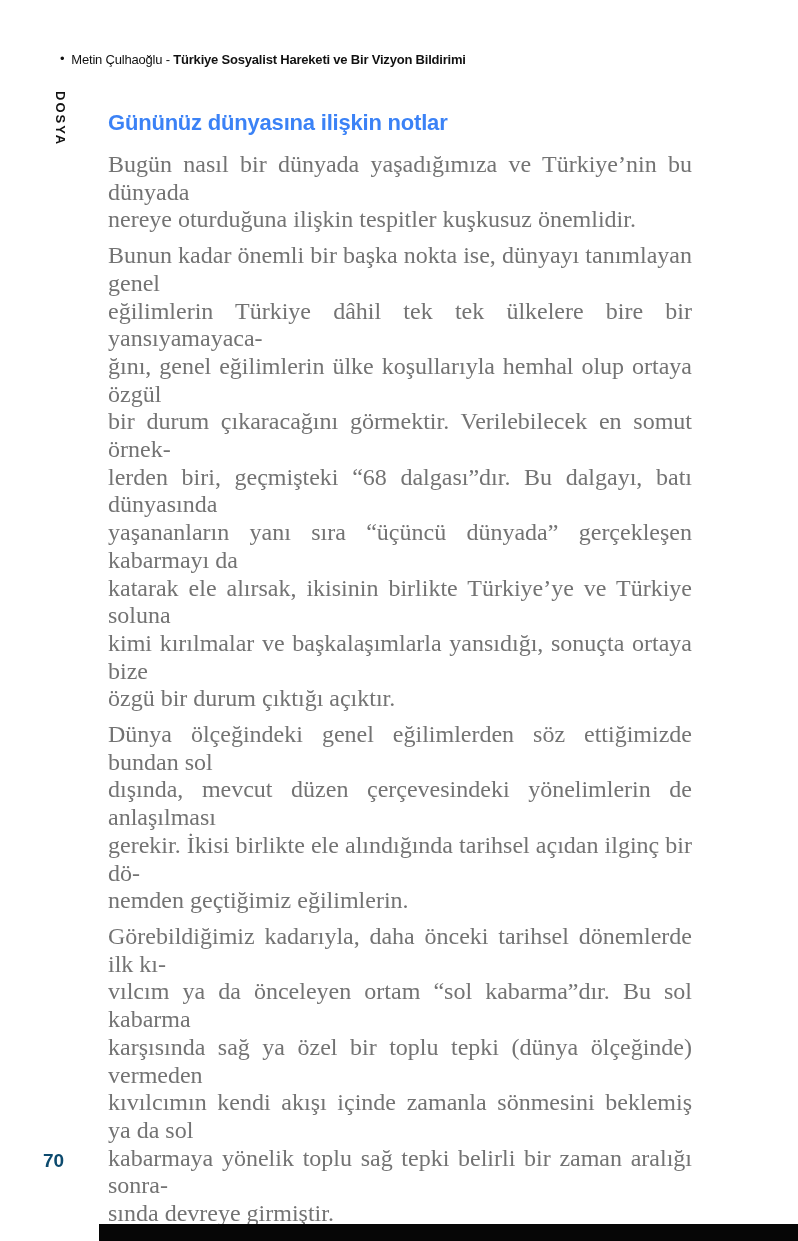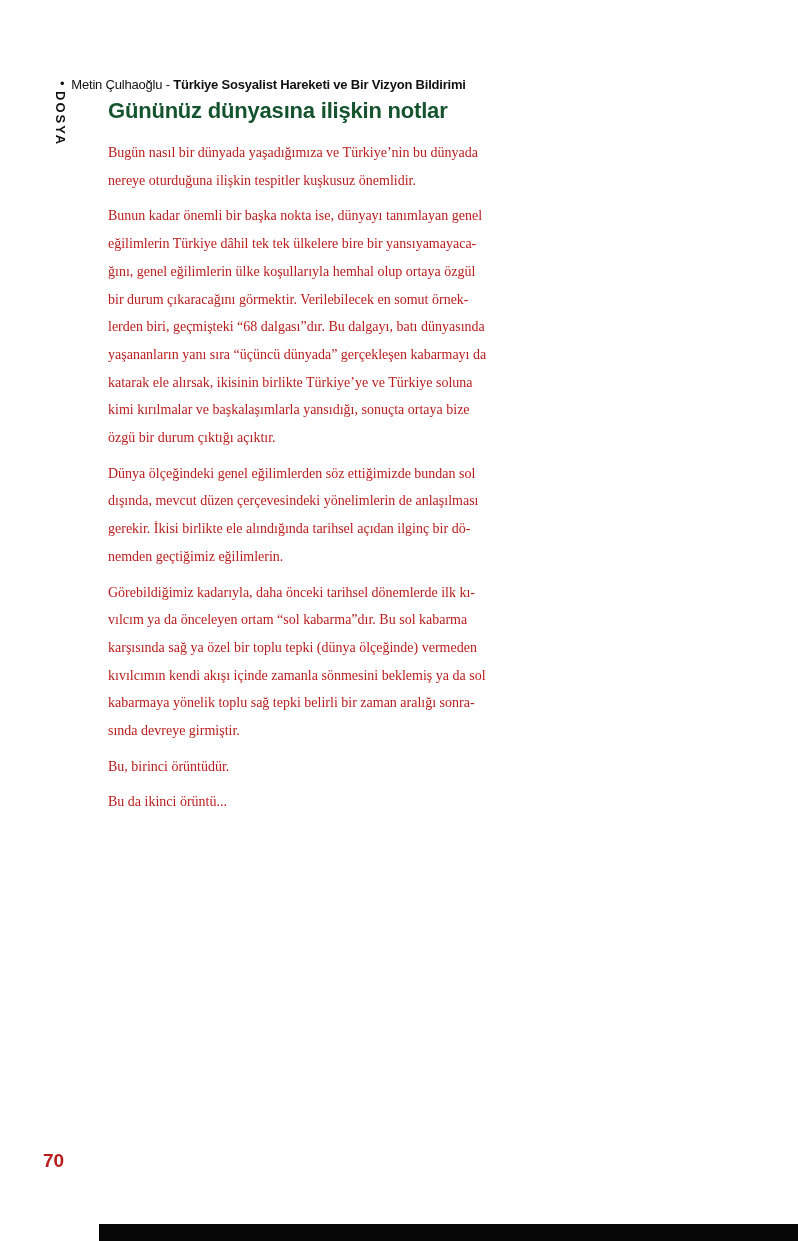--- a/index.html
+++ b/index.html
@@ -10,21 +10,21 @@
     height: 1241px;
     background: #ffffff;
     overflow: hidden;
     font-family: "Liberation Serif", serif;
     color: #1b1b1b;
   }
   
   .running-header {
     position: absolute;
     left: 60px;
-    top: 77px;
+    top: 52px;
     font-family: "Liberation Sans", sans-serif;
     font-size: 13px;
     line-height: 16px;
     letter-spacing: -0.2px;
     color: #111;
     white-space: nowrap;
   }
   .running-header .bullet {
     font-size: 13px;
     margin-right: 7px;
@@ -51,40 +51,40 @@
     left: 108px;
     top: 96px;
     width: 584px;
   }
   .section-title {
     font-family: "Liberation Sans", sans-serif;
     font-weight: bold;
     font-size: 22px;
     line-height: 30px;
     letter-spacing: -0.2px;
-    color: #14532d;
-    margin: 0 0 13px 0;
+    color: #3b82f6;
+    margin: 12px 0 13px 0;
   }
   .content p {
-    font-size: 14px;
+    font-size: 24px;
     line-height: 27.7px;
     text-align: justify;
     white-space: pre-line;
     margin: 0 0 8px 0;
-    color: #b91c1c;
+    color: #737373;
   }
   
   .page-number {
     position: absolute;
     left: 43px;
     top: 1150px;
     font-family: "Liberation Sans", sans-serif;
     font-weight: bold;
     font-size: 19px;
-    color: #b91c1c;
+    color: #0c4a6e;
   }
   .bottom-bar {
     position: absolute;
     left: 99px;
     right: 0;
     top: 1224px;
     height: 17px;
     background: #060606;
   }
 </style>

